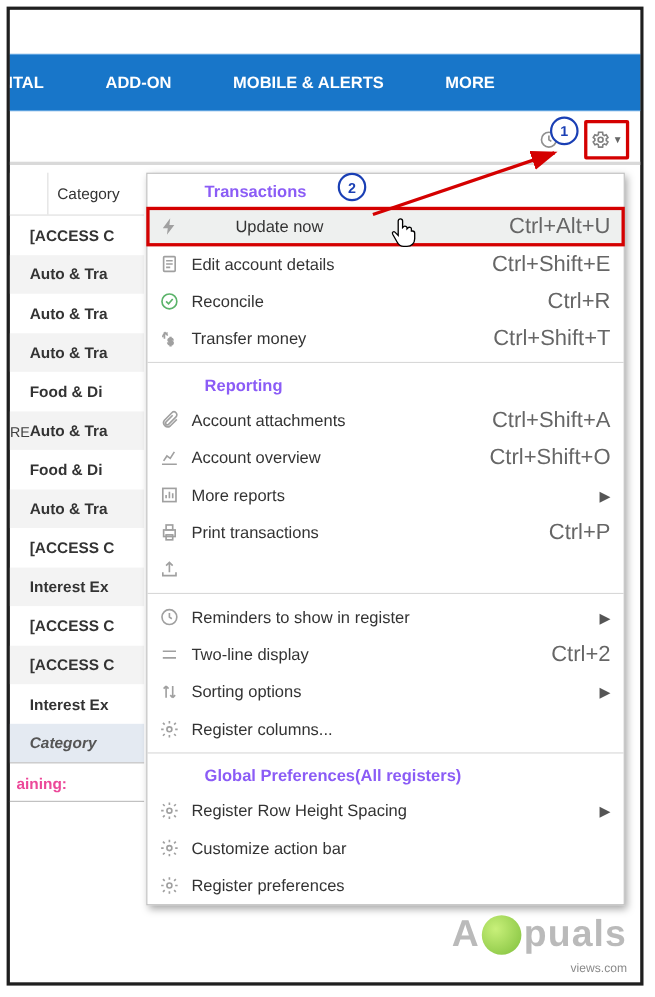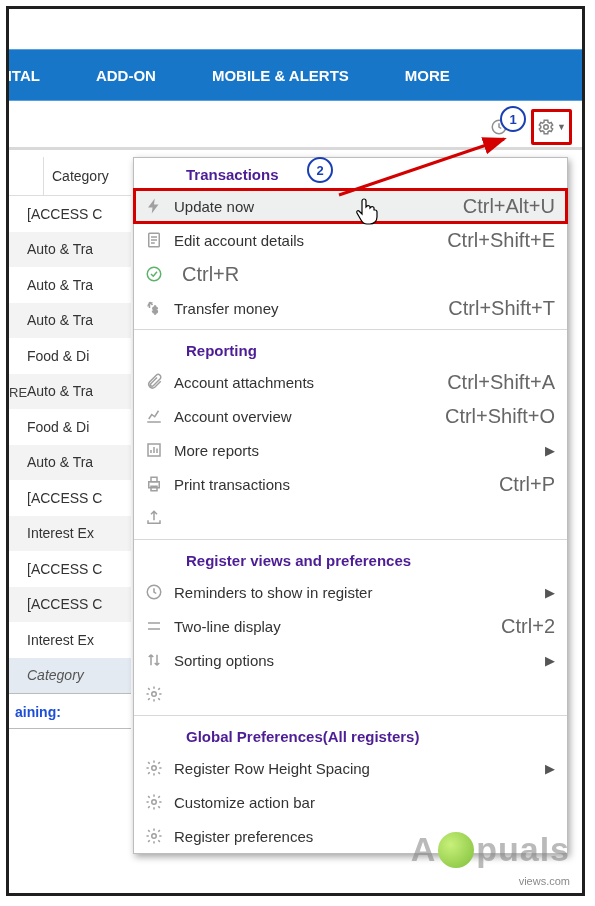--- a/index.html
+++ b/index.html
@@ -96,25 +96,25 @@
   }
   .bg-head {
     display:flex;
     border-bottom:1px solid #ddd;
     height:38px;
     align-items:center;
     background:#fff;
   }
   .bg-head .h1 { width:34px; border-right:1px solid #ddd; height:100%; }
   .bg-head .h2 { padding-left:8px; color:#333; }
-  .bg-row { height:35.5px; display:flex; align-items:center; padding-left:18px; white-space:nowrap; overflow:hidden; }
+  .bg-row { height:35.5px; display:flex; align-items:center; padding-left:18px; white-space:nowrap; overflow:hidden;font-weight:bold; }
   .bg-row.alt { background:#f3f3f3; }
   .bg-row.ital { font-style: italic; color:#555; background:#e4eaf2; }
   .bg-hr { border-top:1px solid #bbb; height:0; }
-  .bg-total { padding-left:6px; font-weight:700; color:#1d4ed8; margin-top:10px; font-size:14px;}
+  .bg-total { padding-left:6px; font-weight:700; color:#ec4899; margin-top:10px; font-size:14px;}
   .re-column {
     position: absolute;
     left: 0;
     top: 236px;
     writing-mode: horizontal-tb;
     font-size: 13px;
     color: #404040;
   }
 
   
@@ -126,39 +126,39 @@
     background: #fff;
     border: 1px solid #bdbdbd;
     box-shadow: 2px 3px 7px rgba(0,0,0,.35);
     z-index: 40;
     font-size: 15px;
     color: #333;
   }
   .menu .section {
     padding: 8px 12px 6px 52px;
     font-weight: 600;
-    color: #4c1d95;
+    color: #8b5cf6;
   }
   .menu .row {
     display: flex;
     align-items: center;
     height: 34px;
     padding: 0 12px 0 0;
     cursor: pointer;
   }
   .menu .ic {
     width: 40px;
     display:flex; align-items:center; justify-content:center;
     color:#a9a9a9;
   }
   .menu .lbl { flex: 1 1 auto; white-space: nowrap; overflow:hidden; }
   .menu .sc { color:#666; font-size:20px; white-space: nowrap; padding-left:8px;}
   .menu .sub { color:#555; font-size:13px; padding-left:8px; }
   .menu .sep { height:1px; background:#d8d8d8; margin: 4px 0; }
-  .menu .hl { outline:3px solid #d40000; outline-offset:-2px; }
+  .menu .hl { outline:3px solid #d40000; outline-offset:-2px;gap:40px; }
   .menu .row.hl { background:#eef0ef; }
 
   .cursor {
     position:absolute;
     z-index: 60;
     font-size:18px;
     pointer-events:none;
   }
 
   .watermark {
@@ -280,20 +280,21 @@
       <span class="sc">Ctrl+Shift+E</span>
     </div>
 
     <div class="row">
       <span class="ic">
           <svg class="icon" viewBox="0 0 24 24" fill="none" stroke="#5bb36a" stroke-width="2">
             <circle cx="12" cy="12" r="9"></circle>
             <path d="M8 12l3 3 5-6"></path>
           </svg>
         </span>
+      <span class="lbl">Reconcile</span>
       <span class="sc">Ctrl+R</span>
     </div>
 
     <div class="row">
       <span class="ic">
           <svg class="icon" viewBox="0 0 24 24" fill="none" stroke="#a0a0a0" stroke-width="2">
             <path d="M6 4l4 4M6 4v8"></path>
             <path d="M10 5c0 0-6 0-6 5"></path>
             <text x="10" y="19" font-size="12" fill="#a0a0a0">$</text>
           </svg>
@@ -352,21 +353,20 @@
     <div class="row">
       <span class="ic">
           <svg class="icon" viewBox="0 0 24 24" fill="none" stroke="#a0a0a0" stroke-width="2">
             <path d="M12 3v12M8 7l4-4 4 4"></path>
             <path d="M4 15v4h16v-4"></path>
           </svg>
         </span>
     </div>
 
     <div class="sep"></div>
-    <div class="section">Register views and preferences</div>
 
     <div class="row">
       <span class="ic">
           <svg class="icon" viewBox="0 0 24 24" fill="none" stroke="#a0a0a0" stroke-width="2">
             <circle cx="12" cy="12" r="9"></circle>
             <path d="M12 7v5l3 2"></path>
           </svg>
         </span>
       <span class="lbl">Reminders to show in register</span>
       <span class="sub">▶</span>
@@ -393,20 +393,21 @@
       <span class="sub">▶</span>
     </div>
 
     <div class="row">
       <span class="ic">
           <svg class="icon" viewBox="0 0 24 24" fill="none" stroke="#a0a0a0" stroke-width="2">
             <circle cx="12" cy="12" r="3"></circle>
             <path d="M12 2v3M12 19v3M4.2 4.2l2.1 2.1M17.7 17.7l2.1 2.1M2 12h3M19 12h3M4.2 19.8l2.1-2.1M17.7 6.3l2.1-2.1"></path>
           </svg>
         </span>
+      <span class="lbl">Register columns...</span>
     </div>
 
     <div class="sep"></div>
     <div class="section">Global Preferences(All registers)</div>
 
     <div class="row">
       <span class="ic">
           <svg class="icon" viewBox="0 0 24 24" fill="none" stroke="#a0a0a0" stroke-width="2">
             <circle cx="12" cy="12" r="3"></circle>
             <path d="M12 2v3M12 19v3M4.2 4.2l2.1 2.1M17.7 17.7l2.1 2.1M2 12h3M19 12h3M4.2 19.8l2.1-2.1M17.7 6.3l2.1-2.1"></path>

